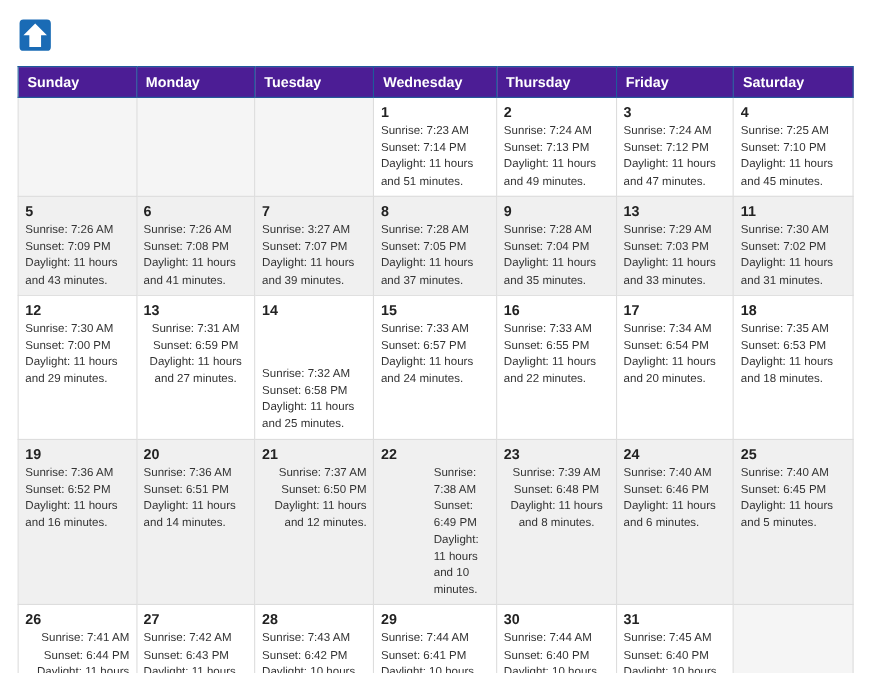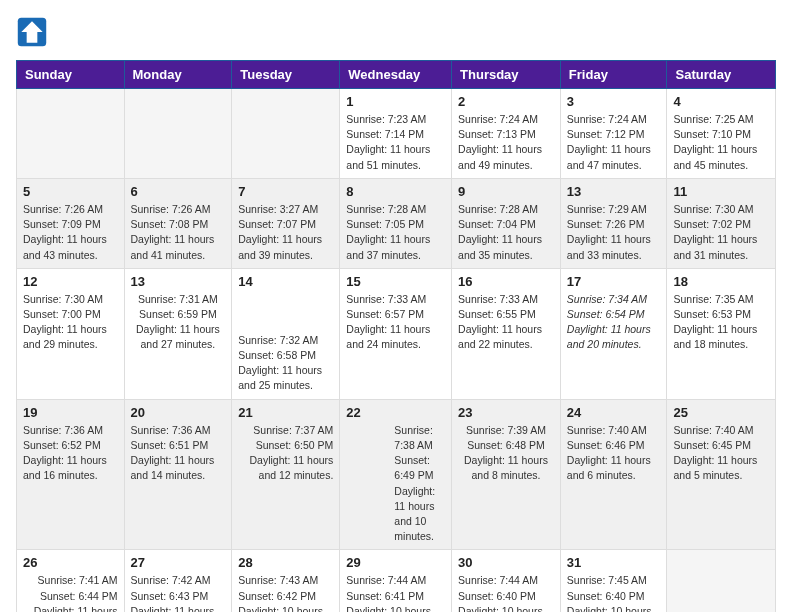--- a/index.html
+++ b/index.html
@@ -186,21 +186,21 @@
         <td>
           <div class="day-number">9</div>
           <div class="day-info" style="white-space: pre-line;">Sunrise: 7:28 AM
 Sunset: 7:04 PM
 Daylight: 11 hours
 and 35 minutes.</div>
         </td>
         <td>
           <div class="day-number">13</div>
           <div class="day-info" style="white-space: pre-line;">Sunrise: 7:29 AM
-Sunset: 7:26 PM
+Sunset: 7:03 PM
 Daylight: 11 hours
 and 33 minutes.</div>
         </td>
         <td>
           <div class="day-number">11</div>
           <div class="day-info" style="white-space: pre-line;">Sunrise: 7:30 AM
 Sunset: 7:02 PM
 Daylight: 11 hours
 and 31 minutes.</div>
         </td>
@@ -236,21 +236,21 @@
         </td>
         <td>
           <div class="day-number">16</div>
           <div class="day-info" style="white-space: pre-line;">Sunrise: 7:33 AM
 Sunset: 6:55 PM
 Daylight: 11 hours
 and 22 minutes.</div>
         </td>
         <td>
           <div class="day-number">17</div>
-          <div class="day-info" style="white-space: pre-line; font-style: italic;">Sunrise: 7:34 AM
+          <div class="day-info" style="white-space: pre-line;">Sunrise: 7:34 AM
 Sunset: 6:54 PM
 Daylight: 11 hours
 and 20 minutes.</div>
         </td>
         <td>
           <div class="day-number">18</div>
           <div class="day-info" style="white-space: pre-line;">Sunrise: 7:35 AM
 Sunset: 6:53 PM
 Daylight: 11 hours
 and 18 minutes.</div>

